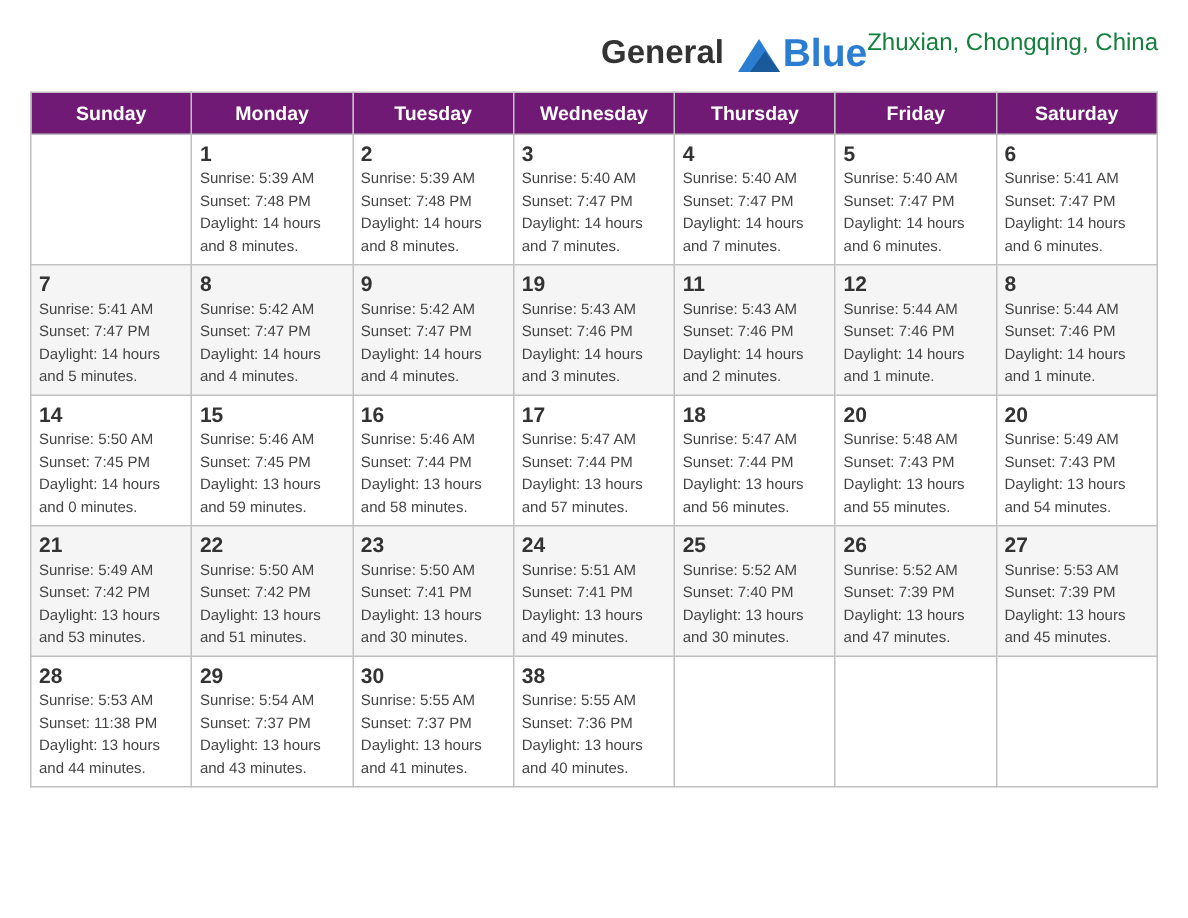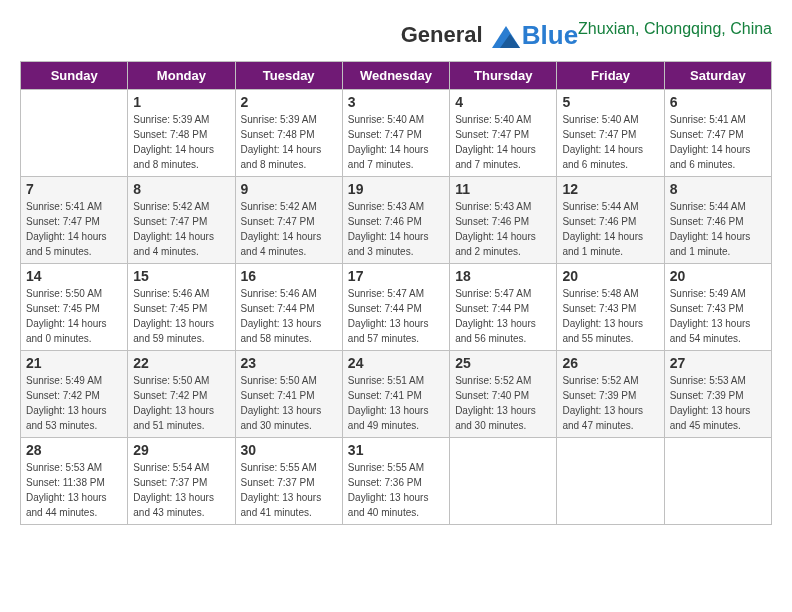--- a/index.html
+++ b/index.html
@@ -353,21 +353,21 @@
         </td>
         <td>
           <span class="day-number">30</span>
 <div class="day-info">
   <div>Sunrise: 5:55 AM</div>
   <div>Sunset: 7:37 PM</div>
   <div>Daylight: 13 hours and 41 minutes.</div>
 </div>
         </td>
         <td>
-          <span class="day-number">31</span>
+          <span class="day-number">38</span>
 <div class="day-info">
   <div>Sunrise: 5:55 AM</div>
   <div>Sunset: 7:36 PM</div>
   <div>Daylight: 13 hours and 40 minutes.</div>
 </div>
         </td>
         <td class="empty-cell"></td>
         <td class="empty-cell"></td>
         <td class="empty-cell"></td>
       </tr>

